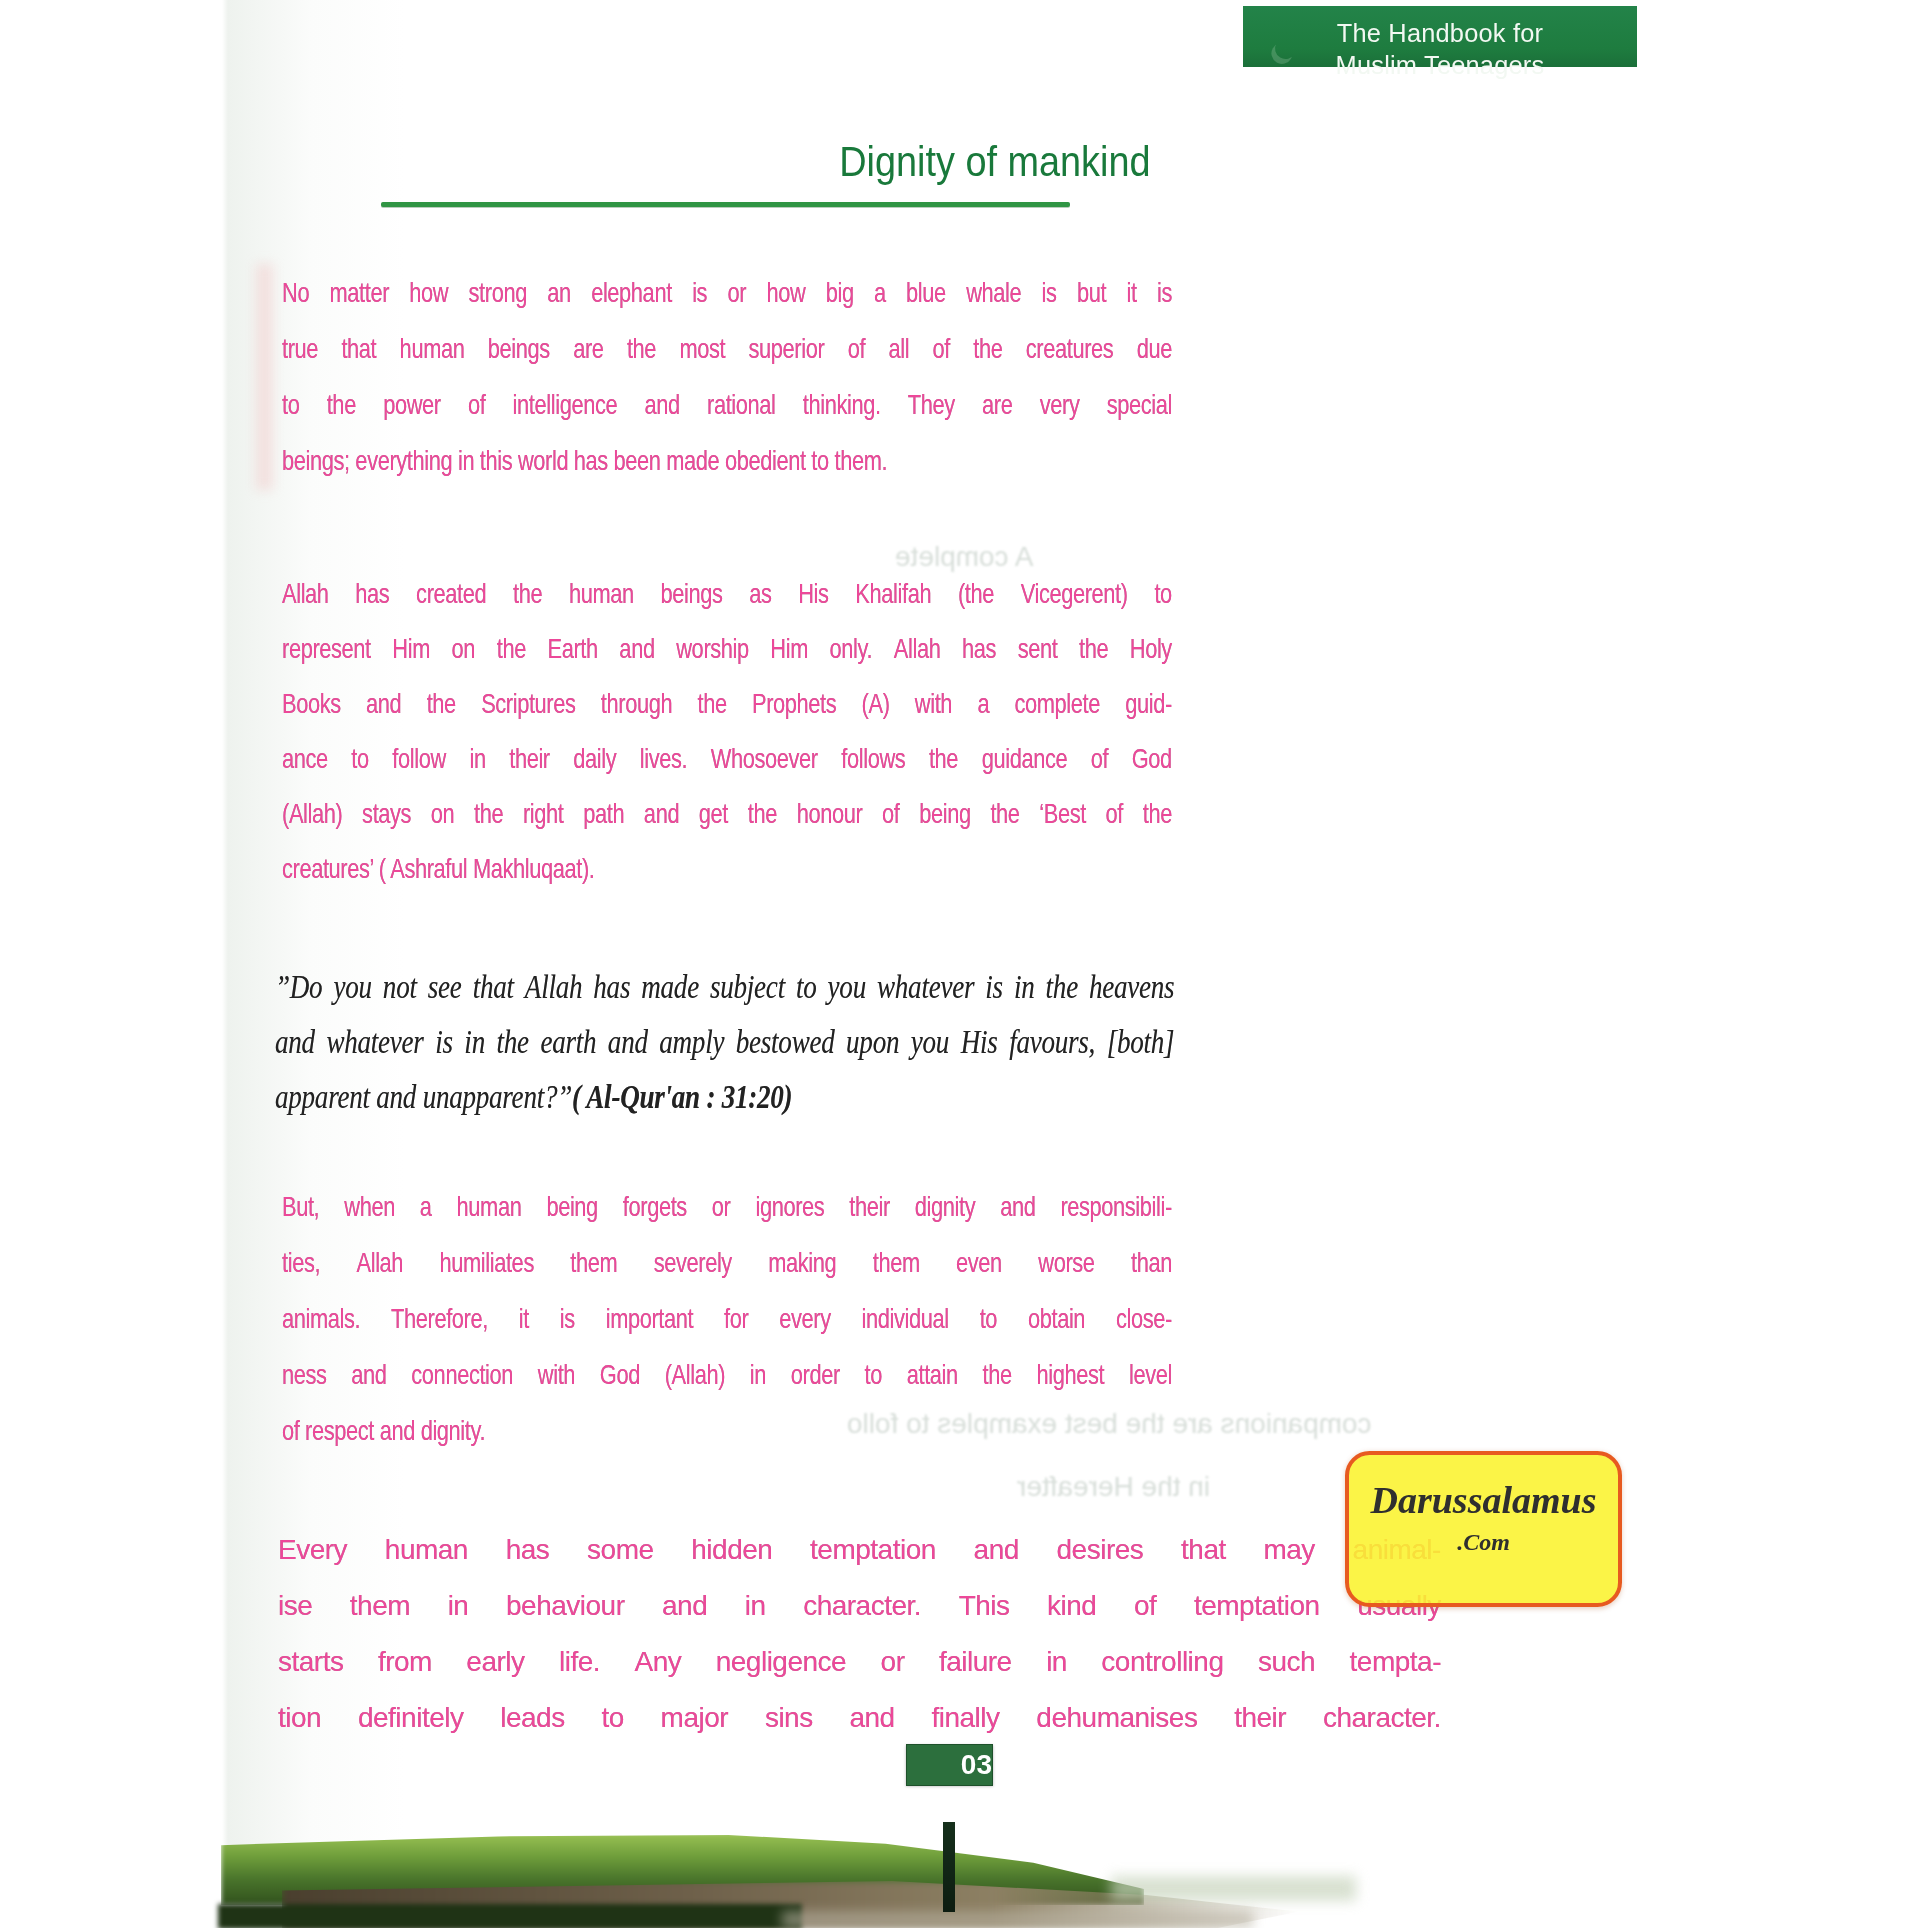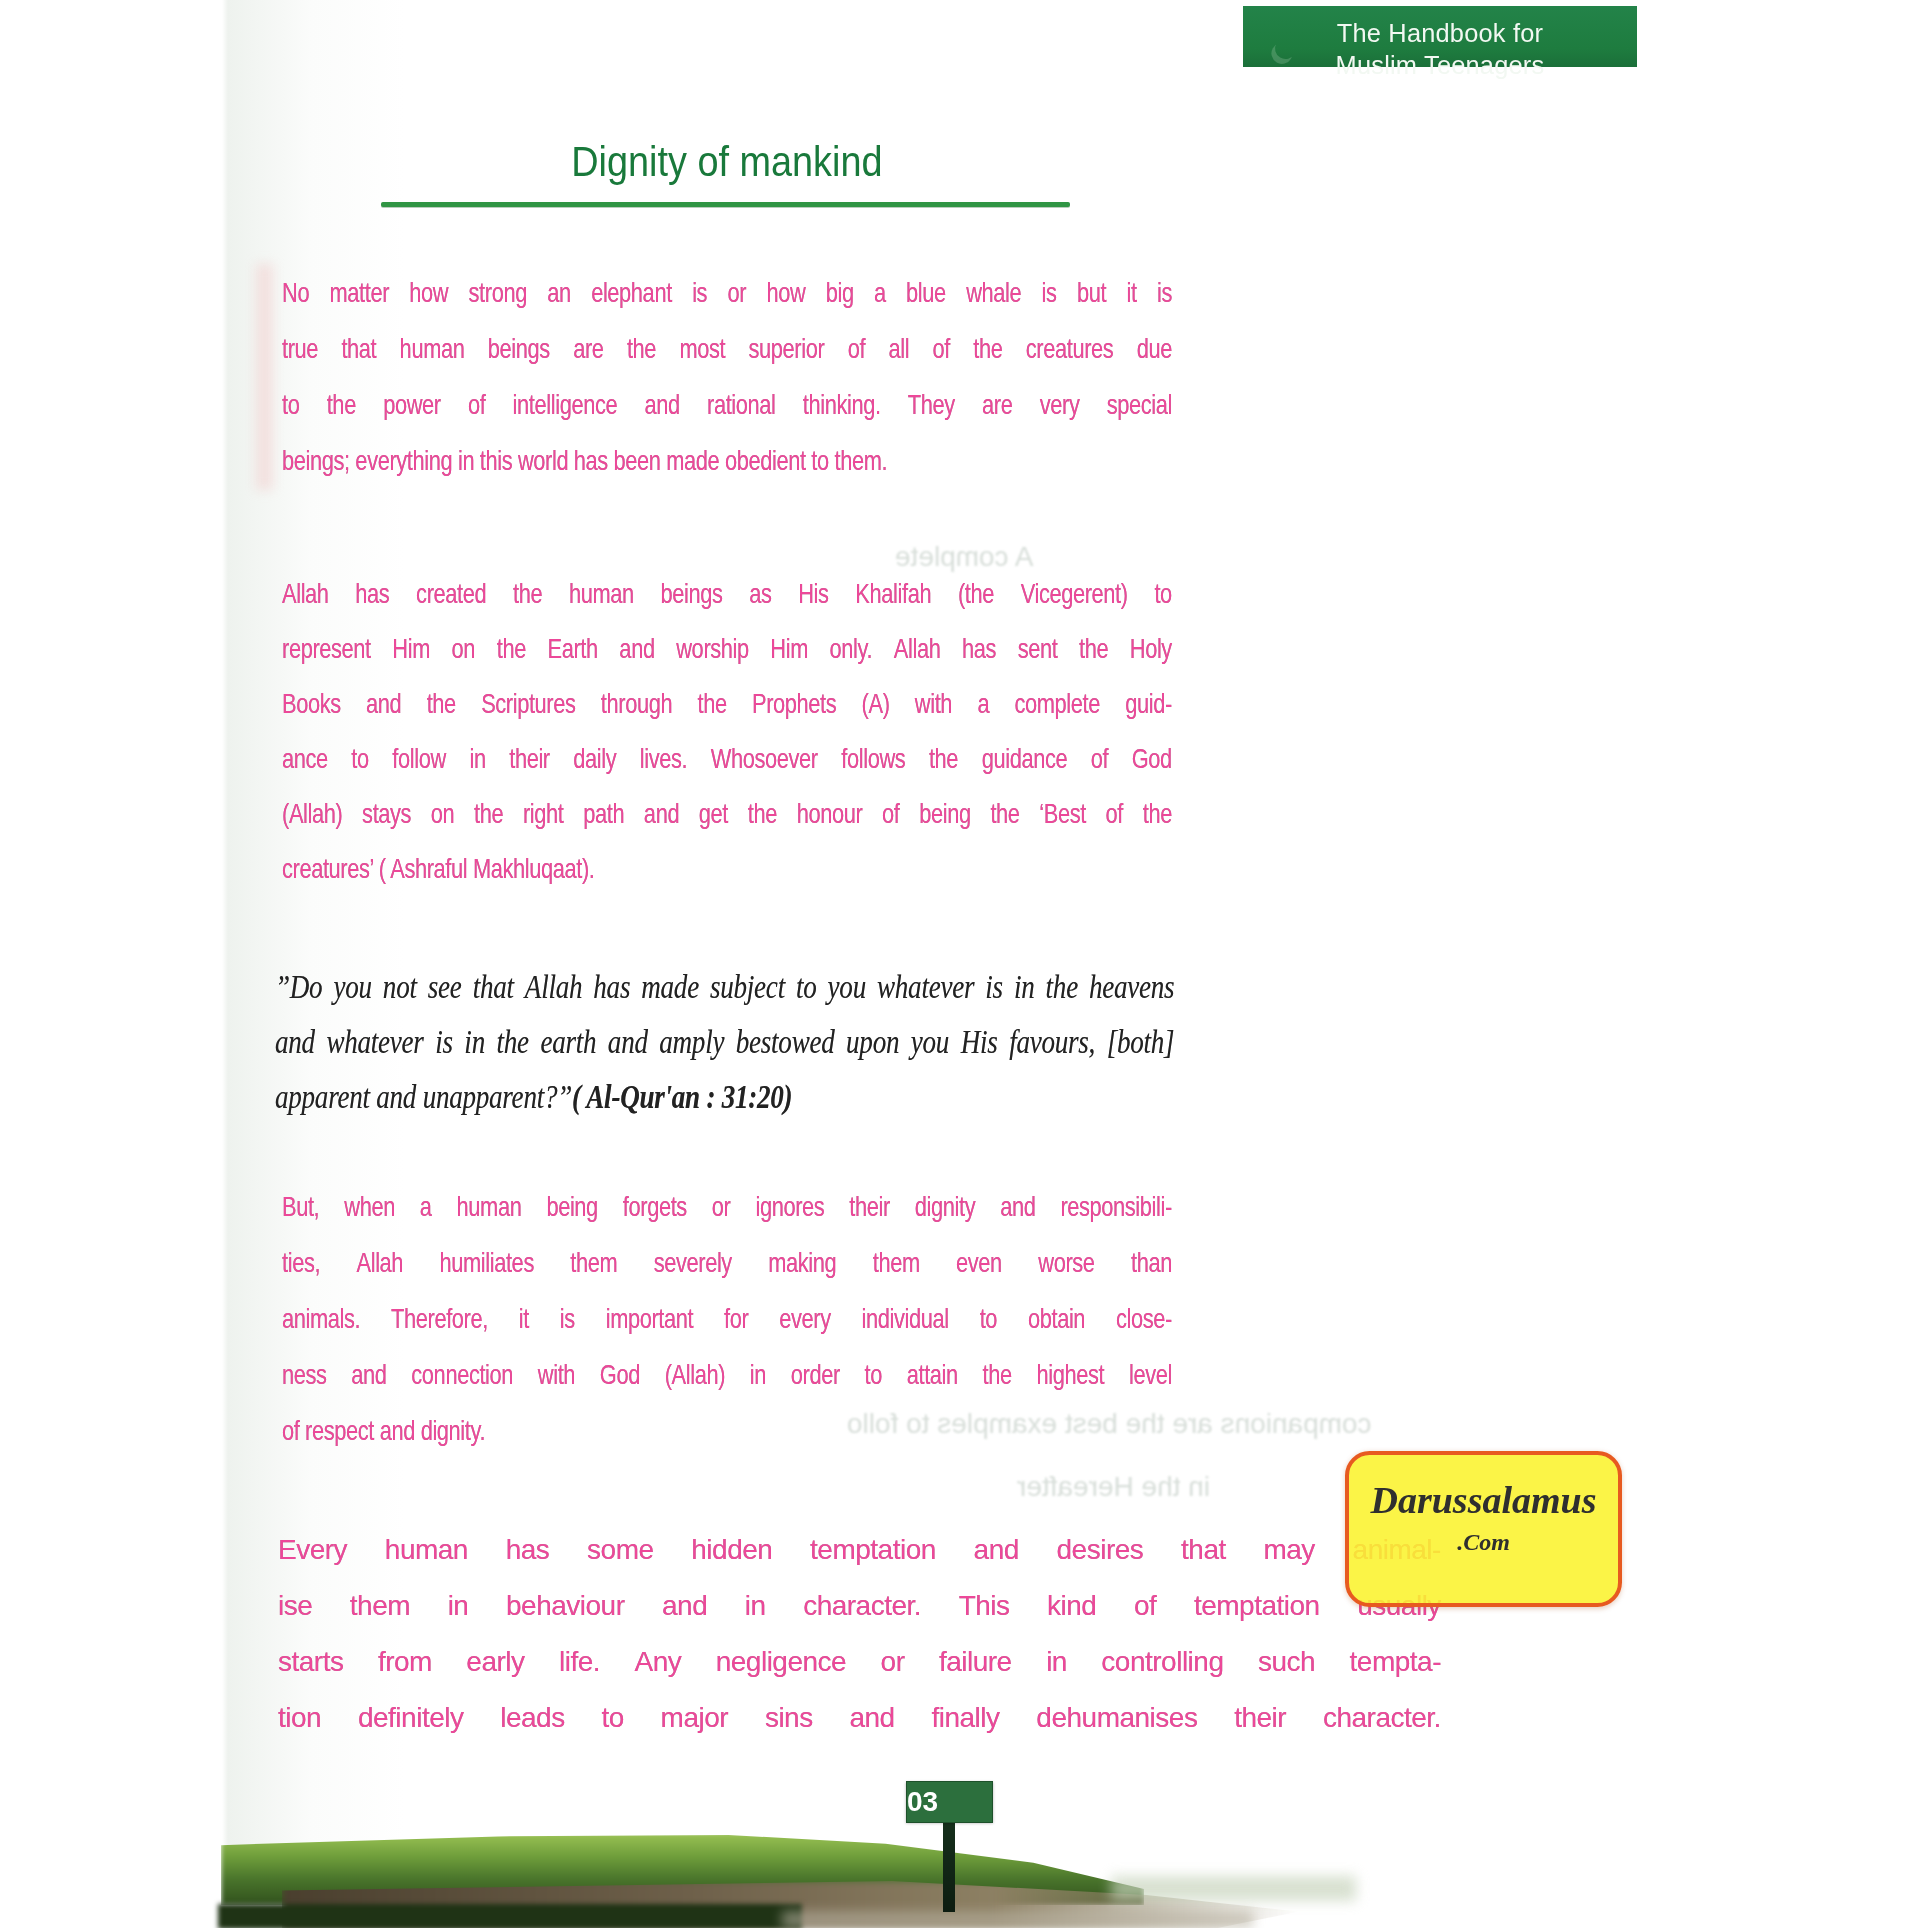--- a/index.html
+++ b/index.html
@@ -16,21 +16,21 @@
 
   
   .badge{position:absolute;left:1243px;top:5.6px;width:394px;height:61px;
     background:linear-gradient(180deg,#238349 0%,#1e7c3f 70%,#1b6f39 100%);
     color:#f2f8f2;text-align:center;padding-top:11.3px;box-sizing:border-box;
     font-size:25.4px;line-height:32px;letter-spacing:0.2px;}
   .crescent{position:absolute;left:32px;top:32px;width:21px;height:21px;border-radius:50%;
     box-shadow:-4.7px 3.8px 0 0 rgba(220,240,220,0.20);transform:rotate(-15deg);}
 
   
-  .title{position:absolute;left:282px;top:137px;width:890px;text-align:center;
+  .title{position:absolute;left:282px;top:137px;width:890px;text-align:right;
     color:#19793b;font-size:43px;}
   .title .squeeze{display:inline-block;transform:scaleX(0.88);transform-origin:center;}
   .rule{position:absolute;left:381px;top:202px;width:689px;height:4.7px;
     background:#309544;border-radius:1.9px;box-shadow:0 0.9px 0 rgba(30,90,40,0.3);}
 
   
   .para{position:absolute;color:#ec4899;font-size:28px;letter-spacing:-0.5px;
     text-shadow:0 0 0.6px rgba(45,45,45,0.45);}
   .scale{transform-origin:left top;}
   .line{white-space:pre;}
@@ -68,23 +68,23 @@
     background:linear-gradient(90deg,#4a3f2e 0%,#6e604a 40%,#8d8063 70%,rgba(160,150,125,0) 100%);
     clip-path:polygon(0 20%,60% 0,85% 30%,100% 65%,92% 100%,0 100%);}
   .darkbase{position:absolute;left:218px;top:1904px;width:584px;height:24.5px;
     background:#1f3315;filter:blur(2.8px);}
   .streak{position:absolute;left:1111px;top:1876px;width:245px;height:24.5px;
     background:#c8d4bd;filter:blur(6.6px);opacity:0.7;}
   .road{position:absolute;left:782px;top:1911px;width:471px;height:17px;
     background:#b9b3a2;filter:blur(5.6px);opacity:0.6;}
   .post{position:absolute;left:943px;top:1822px;width:12.2px;height:90px;
     background:linear-gradient(180deg,#16301c,#0d1c10);filter:blur(0.5px);}
-  .sign{position:absolute;left:906px;top:1781px;width:87px;height:42px;
+  .sign{position:absolute;left:906px;top:1744px;width:87px;height:42px;
     background:#2c6f3d;border:0.9px solid #1e512b;box-sizing:border-box;
-    color:#ffffff;font-weight:700;font-size:28px;line-height:40px;text-align:left;
+    color:#ffffff;font-weight:700;font-size:28px;line-height:40px;text-align:right;
     box-shadow:0 0.9px 2.8px rgba(0,0,0,0.3);}
 </style>
 </head>
 <body>
 
 <div class="page-shade"></div>
 <div class="pink-band"></div>
 
 <div class="badge">
   <span class="crescent"></span>

